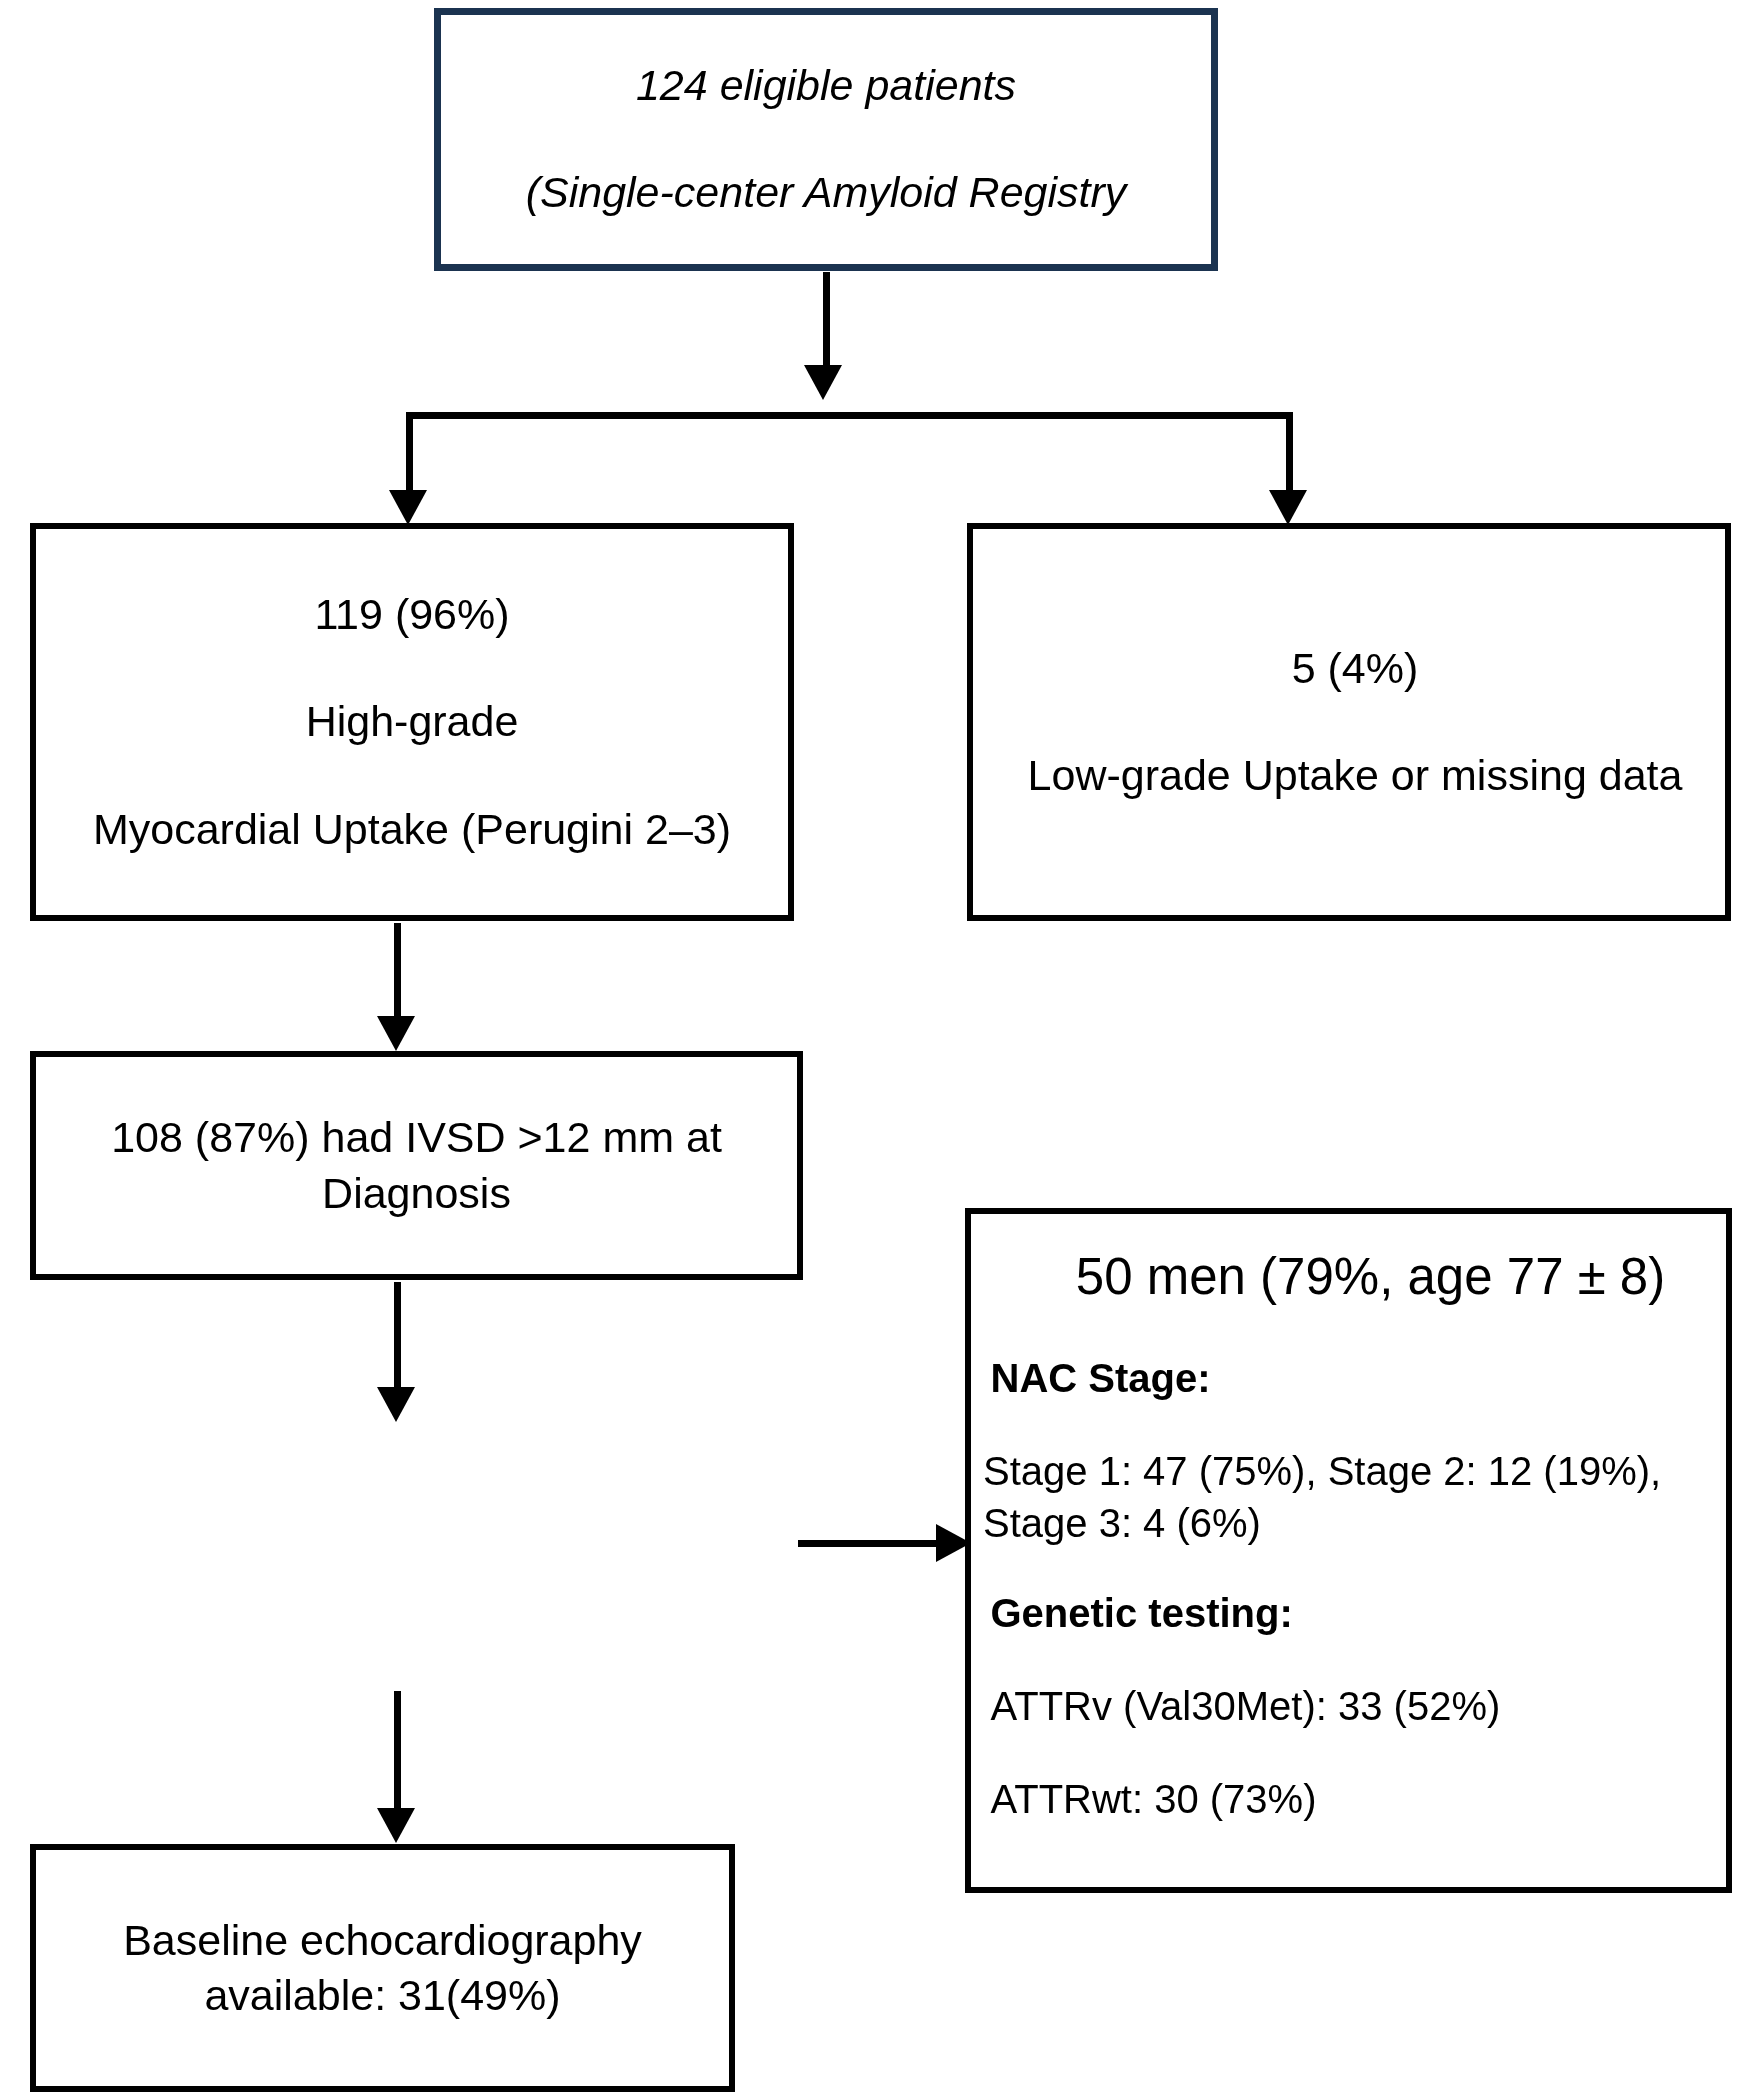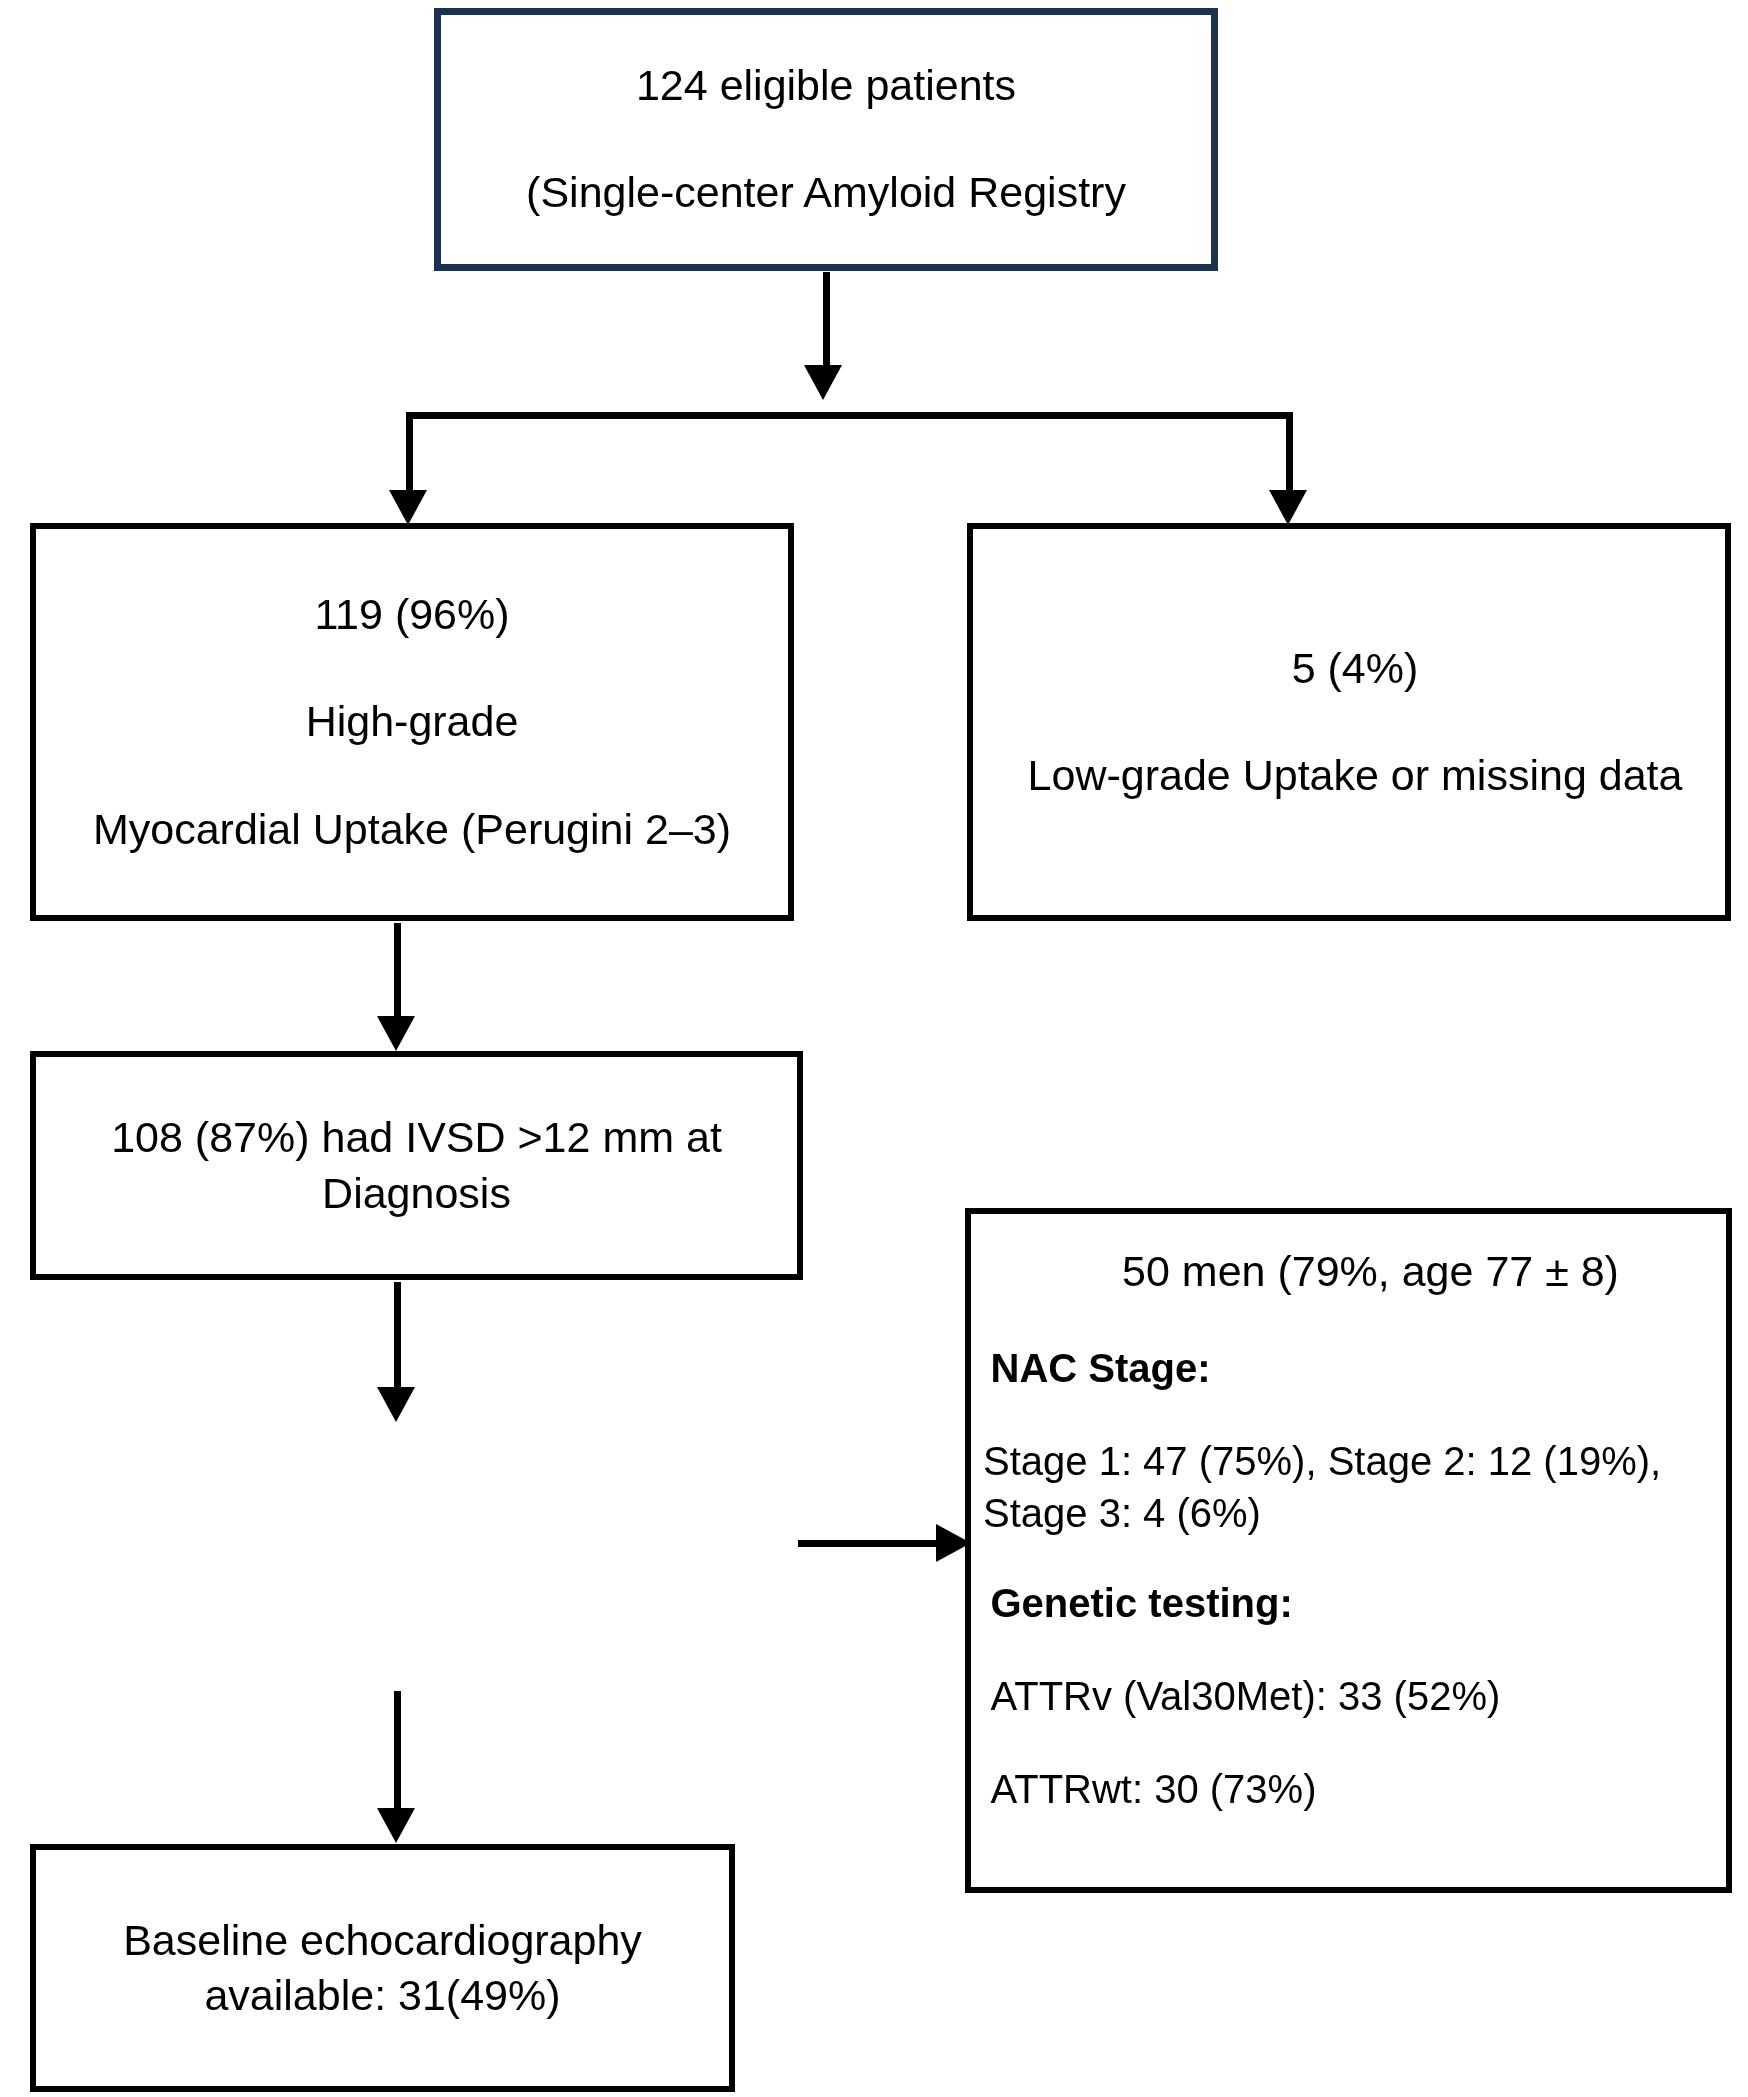--- a/index.html
+++ b/index.html
@@ -24,40 +24,41 @@
     background: #ffffff;
     border: 6.8px solid #000000;
     display: flex;
     flex-direction: column;
     justify-content: center;
     align-items: center;
   }
   .node.navy {
     border-color: #1b3350;
     border-width: 7.5px;
+    font-style: italic;
   }
   .nodetext {
     font-size: 43px;
     line-height: 1.28;
     text-align: center;
     width: 100%;
     padding: 0 12px;
     box-sizing: border-box;
   }
   .nodetext + .nodetext { margin-top: 52px; }
   .lefttext {
     font-size: 40px;
     line-height: 1.30;
     text-align: left;
     width: 100%;
     padding: 0 19.5px;
     box-sizing: border-box;
   }
   .centertext {
-    font-size: 43px;
+    font-size: 51px;
     line-height: 1.30;
     text-align: center;
     width: 100%;
     padding: 0 19.5px;
     box-sizing: border-box;
     margin-left: 44px;
   }
   .bold { font-weight: bold; }
 
   

